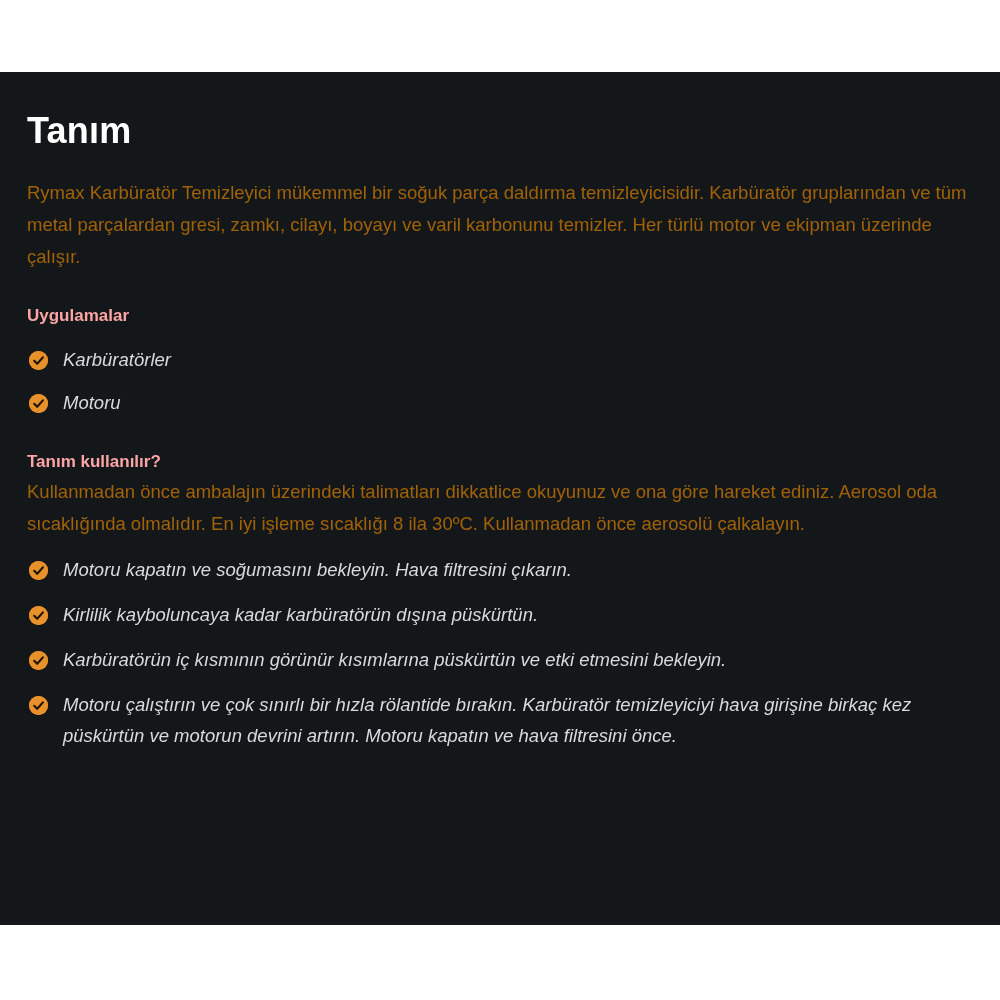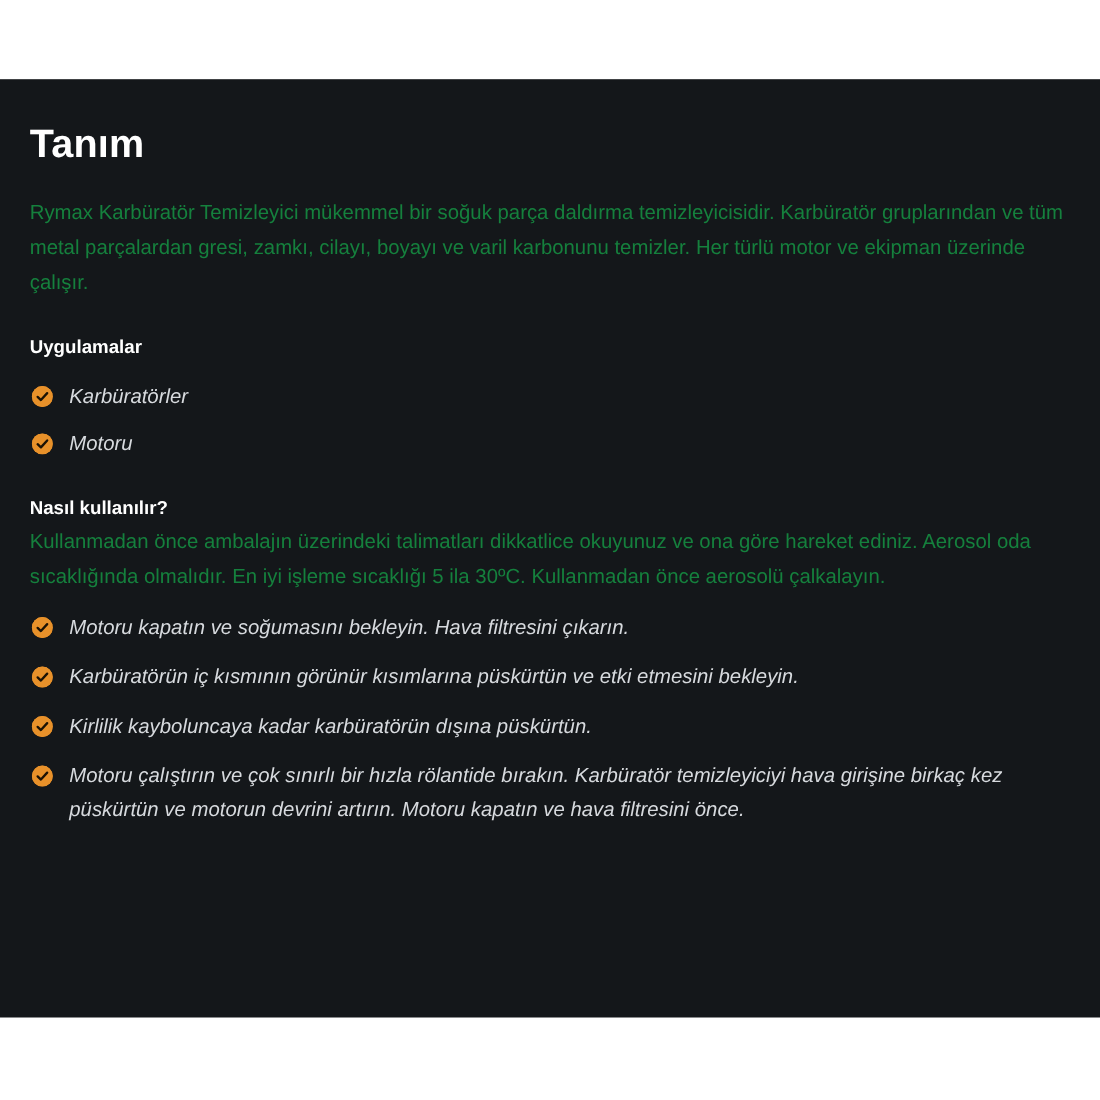--- a/index.html
+++ b/index.html
@@ -40,31 +40,31 @@
     line-height: 1.15;
     font-weight: bold;
     color: #ffffff;
     letter-spacing: 0.2px;
   }
 
   .body-text {
     margin: 0;
     font-size: 18.5px;
     line-height: 1.72;
-    color: #15803d;
+    color: #a16207;
     max-width: 952px;
     font-weight: normal;
   }
 
   .section-head {
     margin: 30px 0 6px 0;
     font-size: 17px;
     line-height: 1.5;
     font-weight: bold;
-    color: #ffffff;
+    color: #fca5a5;
   }
 
   .section-head.tight {
     margin-bottom: 2px;
   }
 
   .check-list {
     list-style: none;
     margin: 14px 0 0 0;
     padding: 0;
@@ -140,51 +140,51 @@
         <span class="check-icon">
           <svg viewBox="0 0 19 19" aria-hidden="true">
             <circle cx="9.5" cy="9.5" r="9.5" fill="#e8912a"></circle>
             <path d="M5.2 9.8 L8.2 12.7 L13.9 6.4" fill="none" stroke="#1b1205" stroke-width="2.1" stroke-linecap="round" stroke-linejoin="round"></path>
           </svg>
         </span>
         <span>Motoru</span>
       </li>
     </ul>
 
-    <h2 class="section-head tight">Nasıl kullanılır?</h2>
+    <h2 class="section-head tight">Tanım kullanılır?</h2>
 
-    <p class="body-text">Kullanmadan önce ambalajın üzerindeki talimatları dikkatlice okuyunuz ve ona göre hareket ediniz. Aerosol oda sıcaklığında olmalıdır. En iyi işleme sıcaklığı 5 ila 30ºC. Kullanmadan önce aerosolü çalkalayın.</p>
+    <p class="body-text">Kullanmadan önce ambalajın üzerindeki talimatları dikkatlice okuyunuz ve ona göre hareket ediniz. Aerosol oda sıcaklığında olmalıdır. En iyi işleme sıcaklığı 8 ila 30ºC. Kullanmadan önce aerosolü çalkalayın.</p>
 
     <ul class="check-list instructions">
       <li class="check-item">
         <span class="check-icon">
           <svg viewBox="0 0 19 19" aria-hidden="true">
             <circle cx="9.5" cy="9.5" r="9.5" fill="#e8912a"></circle>
             <path d="M5.2 9.8 L8.2 12.7 L13.9 6.4" fill="none" stroke="#1b1205" stroke-width="2.1" stroke-linecap="round" stroke-linejoin="round"></path>
           </svg>
         </span>
         <span>Motoru kapatın ve soğumasını bekleyin. Hava filtresini çıkarın.</span>
       </li>
       <li class="check-item">
         <span class="check-icon">
           <svg viewBox="0 0 19 19" aria-hidden="true">
             <circle cx="9.5" cy="9.5" r="9.5" fill="#e8912a"></circle>
             <path d="M5.2 9.8 L8.2 12.7 L13.9 6.4" fill="none" stroke="#1b1205" stroke-width="2.1" stroke-linecap="round" stroke-linejoin="round"></path>
           </svg>
         </span>
-        <span>Karbüratörün iç kısmının görünür kısımlarına püskürtün ve etki etmesini bekleyin.</span>
+        <span>Kirlilik kayboluncaya kadar karbüratörün dışına püskürtün.</span>
       </li>
       <li class="check-item">
         <span class="check-icon">
           <svg viewBox="0 0 19 19" aria-hidden="true">
             <circle cx="9.5" cy="9.5" r="9.5" fill="#e8912a"></circle>
             <path d="M5.2 9.8 L8.2 12.7 L13.9 6.4" fill="none" stroke="#1b1205" stroke-width="2.1" stroke-linecap="round" stroke-linejoin="round"></path>
           </svg>
         </span>
-        <span>Kirlilik kayboluncaya kadar karbüratörün dışına püskürtün.</span>
+        <span>Karbüratörün iç kısmının görünür kısımlarına püskürtün ve etki etmesini bekleyin.</span>
       </li>
       <li class="check-item">
         <span class="check-icon">
           <svg viewBox="0 0 19 19" aria-hidden="true">
             <circle cx="9.5" cy="9.5" r="9.5" fill="#e8912a"></circle>
             <path d="M5.2 9.8 L8.2 12.7 L13.9 6.4" fill="none" stroke="#1b1205" stroke-width="2.1" stroke-linecap="round" stroke-linejoin="round"></path>
           </svg>
         </span>
         <span>Motoru çalıştırın ve çok sınırlı bir hızla rölantide bırakın. Karbüratör temizleyiciyi hava girişine birkaç kez püskürtün ve motorun devrini artırın. Motoru kapatın ve hava filtresini önce.</span>
       </li>

